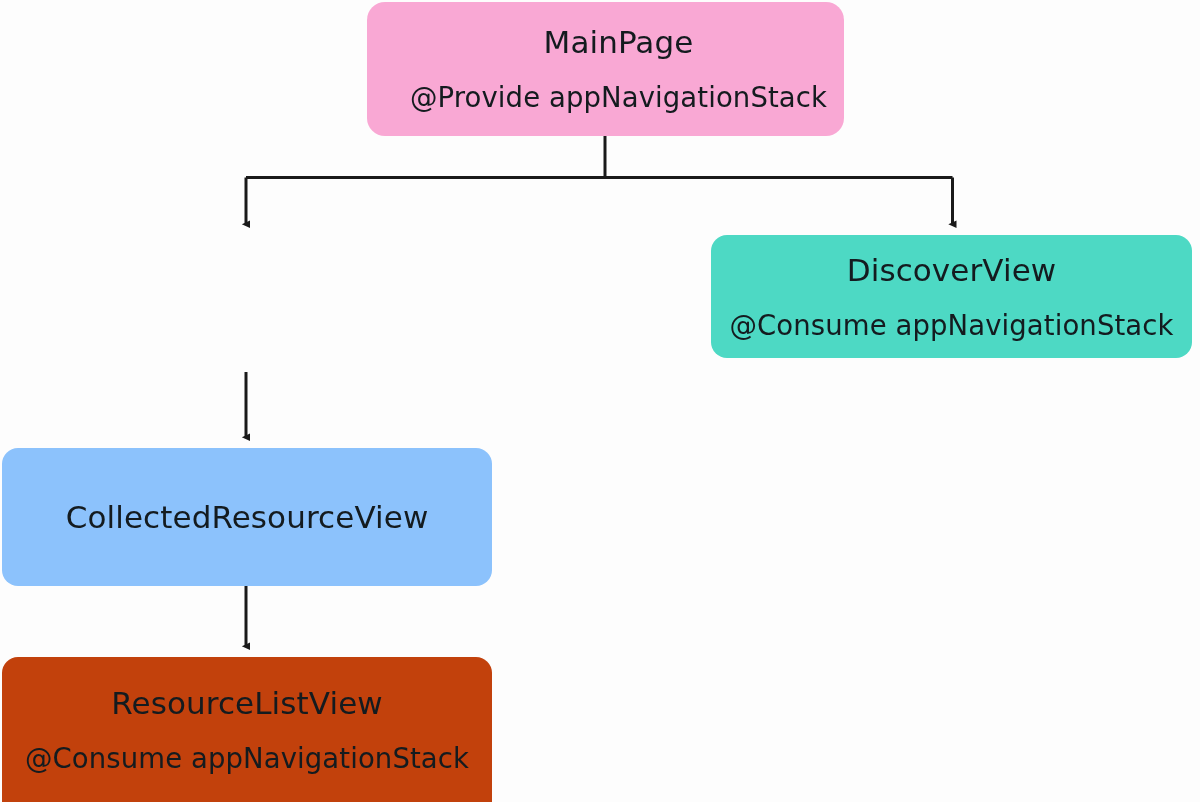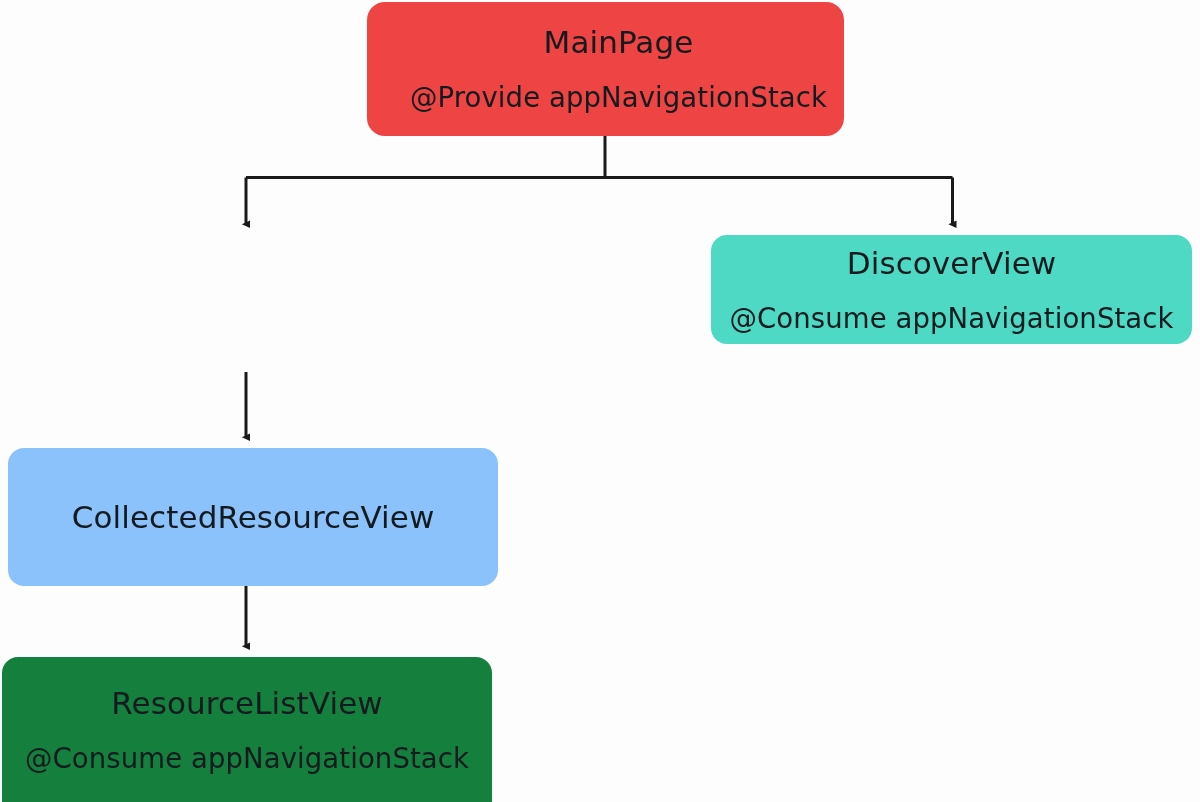--- a/index.html
+++ b/index.html
@@ -55,25 +55,25 @@
   #node-mainpage {
     left: 367px;  top: 2px;   width: 477px;  height: 134px;
     background: #fb7d7a;
     border-radius: 18px;
   }
   #node-mineview {
     left: 2px;    top: 235px; width: 490px;  height: 137px;
     background: #4dd9c4;
   }
   #node-discoverview {
-    left: 711px;  top: 235px; width: 481px;  height: 109px;
+    left: 711px;  top: 235px; width: 481px;  height: 123px;
     background: #4dd9c4;
   }
   #node-collectedresourceview {
-    left: 8px;    top: 448px; width: 490px;  height: 138px;
+    left: 2px;    top: 448px; width: 490px;  height: 138px;
     background: #8cc2fc;
   }
   #node-resourcelistview {
     left: 2px;    top: 657px; width: 490px;  height: 145px;
     background: #4680fb;
     border-bottom-left-radius: 0;
     border-bottom-right-radius: 0;
   }
 </style>
 </head>
@@ -94,33 +94,33 @@
 
     <path d="M 246 177.5 L 246 224" fill="none" stroke="#1a1a1a" stroke-width="3" marker-end="url(#arrowhead)"></path>
 
     <path d="M 952.5 177.5 L 952.5 224" fill="none" stroke="#1a1a1a" stroke-width="3" marker-end="url(#arrowhead)"></path>
 
     <path d="M 246 372 L 246 437" fill="none" stroke="#1a1a1a" stroke-width="3" marker-end="url(#arrowhead)"></path>
 
     <path d="M 246 586 L 246 646" fill="none" stroke="#1a1a1a" stroke-width="3" marker-end="url(#arrowhead)"></path>
   </svg>
 
-  <div class="node" id="node-mainpage" style="background: #ef4444; padding-left: 36px;">
+  <div class="node" id="node-mainpage" style="background: #f9a8d4; padding-left: 36px;">
     <span class="line1">MainPage</span>
     <span class="line2">@Provide appNavigationStack</span>
   </div>
 
 
   <div class="node" id="node-discoverview" style="background: rgb(77, 217, 196);">
     <span class="line1">DiscoverView</span>
     <span class="line2">@Consume appNavigationStack</span>
   </div>
 
   <div class="node single" id="node-collectedresourceview" style="background: rgb(140, 194, 252);">
     <span class="line1">CollectedResourceView</span>
   </div>
 
-  <div class="node" id="node-resourcelistview" style="background: #15803d; text-align: right;">
+  <div class="node" id="node-resourcelistview" style="background: #c2410c; text-align: right;">
     <span class="line1">ResourceListView</span>
     <span class="line2">@Consume appNavigationStack</span>
   </div>
 
 </div>
 
 </body></html>

